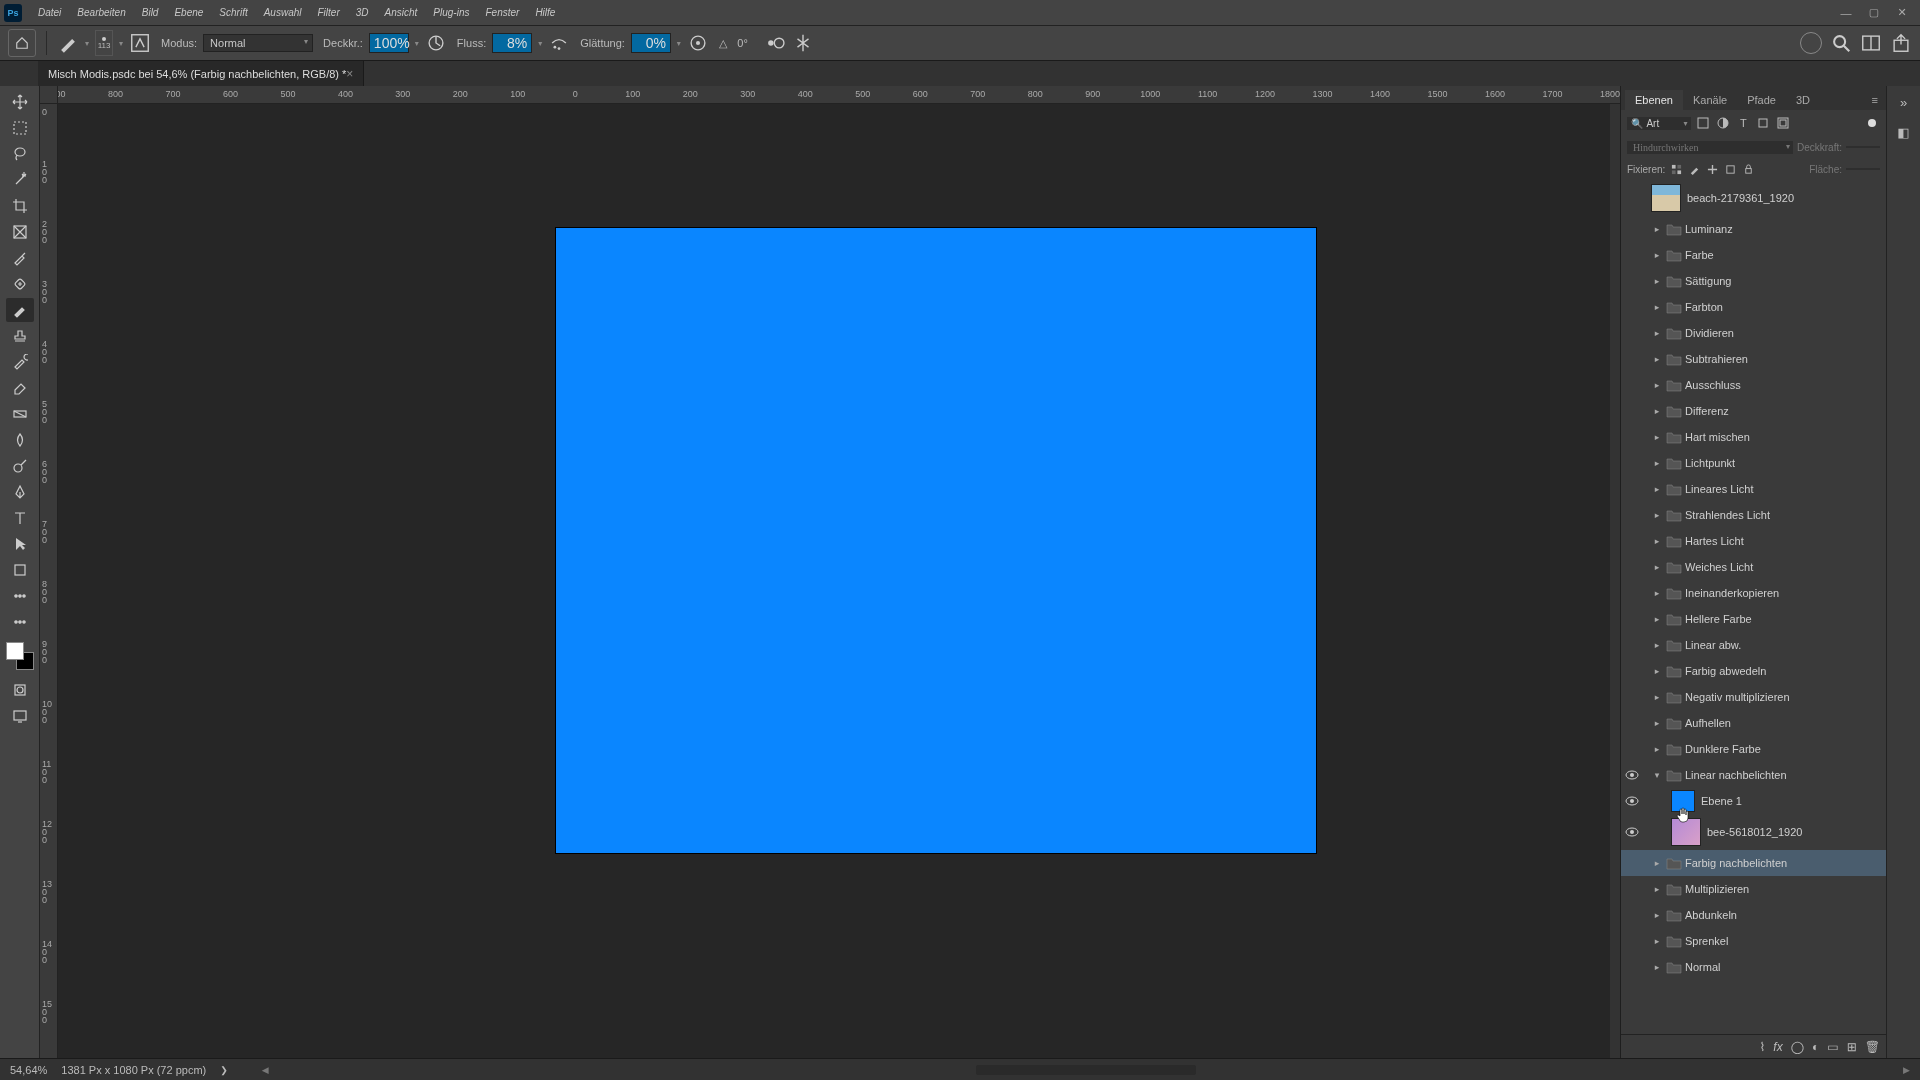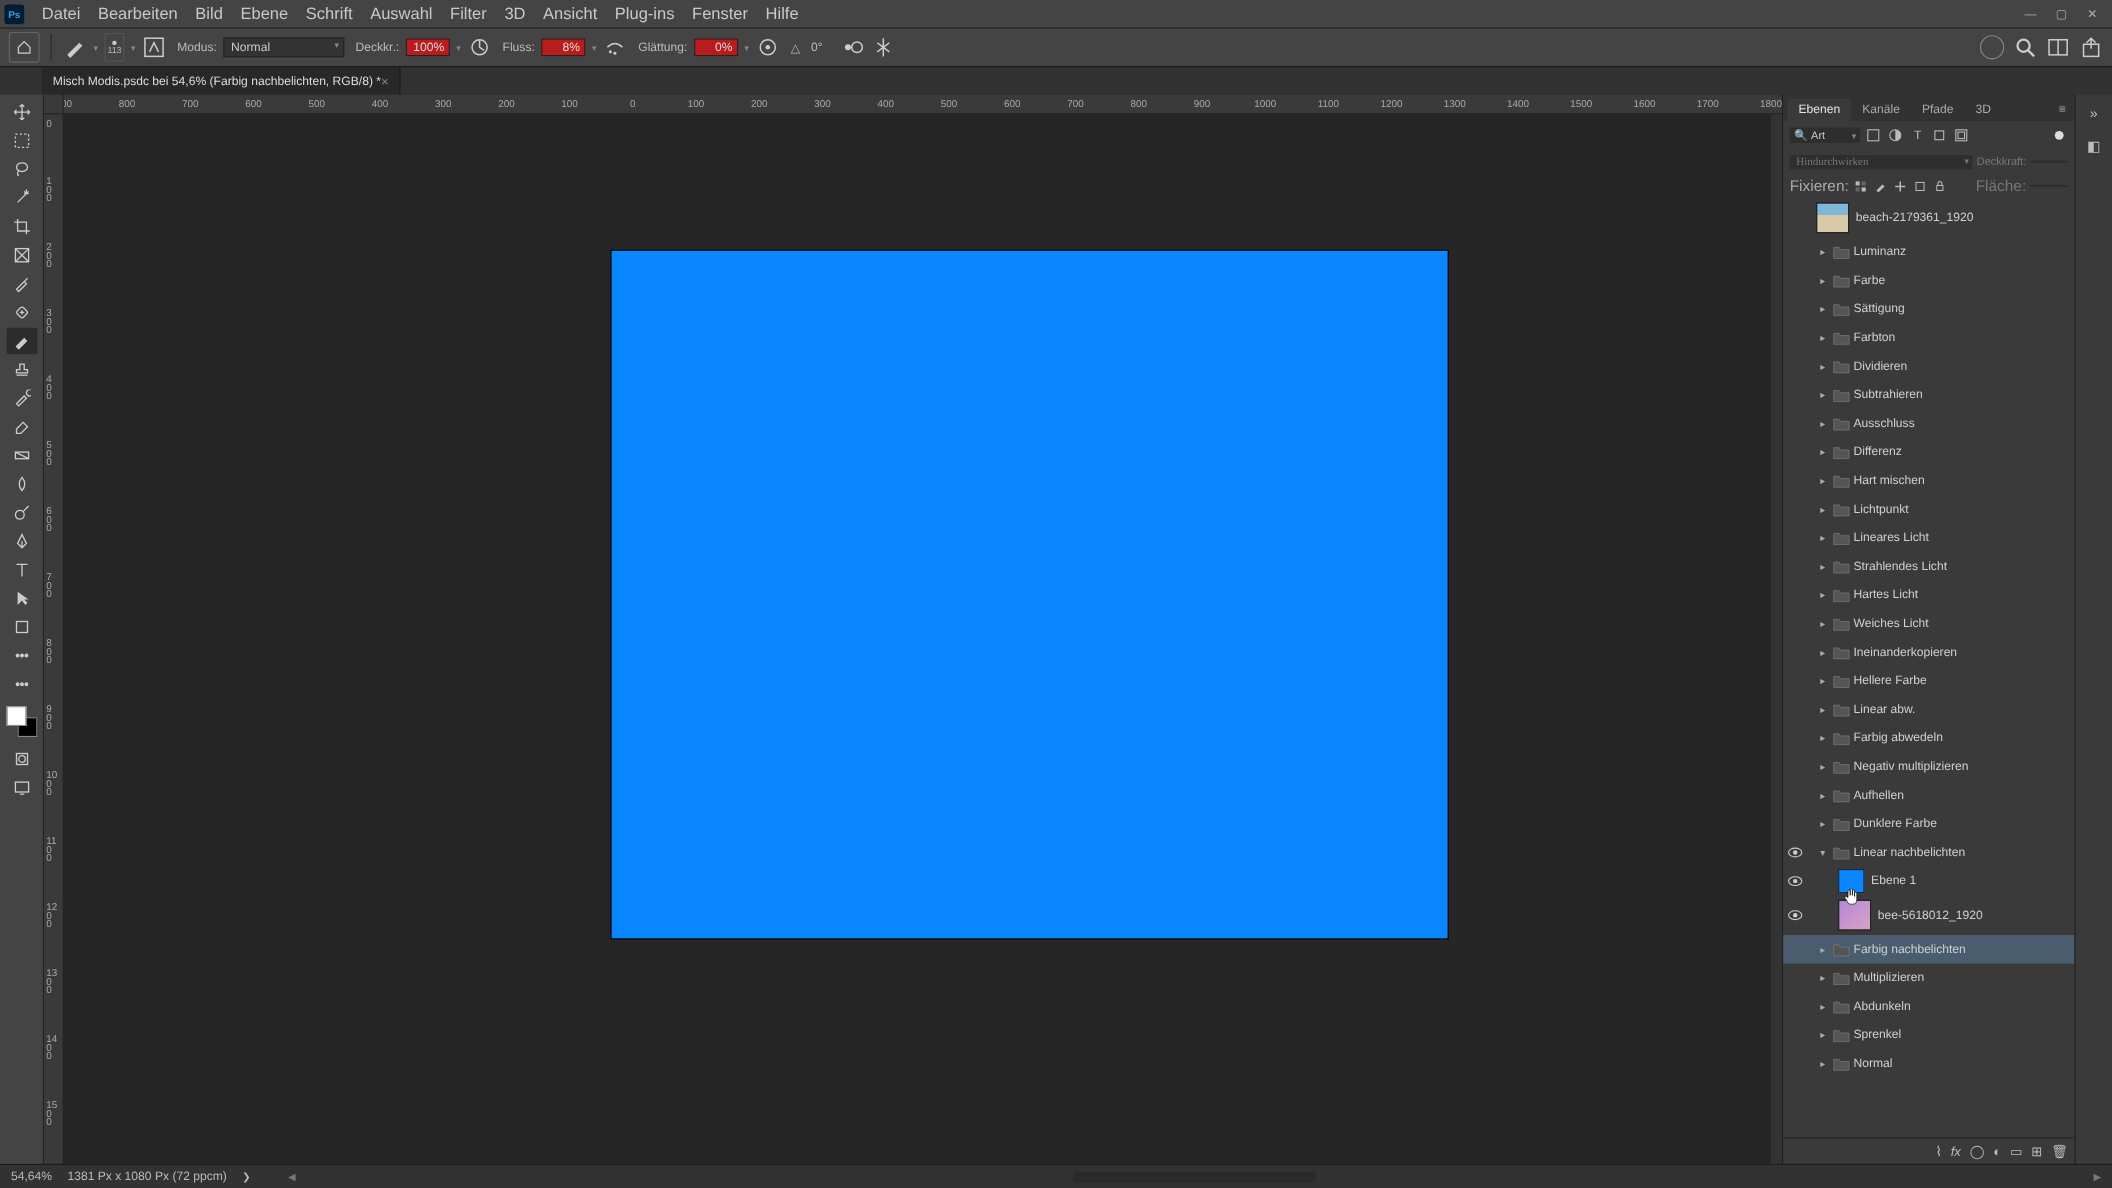--- a/index.html
+++ b/index.html
@@ -1,33 +1,33 @@
 <!DOCTYPE html>
 <html><head>
 <meta charset="utf-8">
 <style>
 * { margin: 0; padding: 0; box-sizing: border-box; font-family: "Segoe UI", Tahoma, sans-serif; user-select: none; }
 body { width: 1920px; height: 1080px; background: #323232; overflow: hidden; color: #c8c8c8; font-size: 11px; }
 
 
 .menubar { height: 25px; background: #444; display: flex; align-items: center; padding: 0 4px; }
 .ps-icon { width: 18px; height: 18px; background: #001d34; border-radius: 3px; display: flex; align-items: center; justify-content: center; color: #39a2de; font-size: 9px; font-weight: bold; margin-right: 8px; }
-.menubar-item { padding: 4px 8px; font-size: 15px; cursor: default; }
+.menubar-item { padding: 4px 8px; font-size: 10px; cursor: default; font-style: italic; }
 .win-controls { margin-left: auto; display: flex; }
 .win-btn { width: 28px; height: 20px; display: flex; align-items: center; justify-content: center; color: #aaa; }
 
 
 .optionsbar { height: 35px; background: #444; border-top: 1px solid #222; display: flex; align-items: center; padding-left: 8px; gap: 6px; }
 .opt-icon { width: 22px; height: 22px; display: flex; align-items: center; justify-content: center; color: #ccc; font-size: 13px; }
 .opt-home { width: 28px; height: 28px; border: 1px solid #666; border-radius: 3px; display:flex;align-items:center;justify-content:center;}
 .opt-divider { width: 1px; height: 24px; background: #2a2a2a; margin: 0 4px; }
 .opt-label { font-size: 11px; color: #bbb; margin-left: 4px; }
 .opt-dropdown { background: #333; border: 1px solid #222; padding: 2px 18px 2px 6px; font-size: 11px; position: relative; }
 .opt-dropdown::after { content: "▾"; position: absolute; right: 4px; font-size: 8px; color: #888;}
-.opt-input { background: #b91c1c; border: 1px solid #222; padding: 1px 4px; width: 40px; font-size: 11px; color: #ddd; text-align: right; }
+.opt-input { background: #0369a1; border: 1px solid #222; padding: 1px 4px; width: 40px; font-size: 14px; color: #ddd; text-align: right; }
 .opt-right { margin-left: auto; display: flex; gap: 8px; padding-right: 8px; }
 .opt-circ { width: 22px; height: 22px; border: 1px solid #888; border-radius: 50%; }
 .brush-preview { width: 18px; height: 26px; display:flex; flex-direction:column; align-items:center; justify-content:center; border:1px solid #555;}
 .brush-dot{ width:4px;height:4px;border-radius:50%;background:#ccc;}
 .brush-size{font-size:8px;color:#bbb;}
 
 
 .tabbar { height: 26px; background: #323232; display: flex; align-items: stretch; padding-left: 38px; border-top: 1px solid #1a1a1a;}
 .doc-tab { background: #282828; padding: 0 10px; display: flex; align-items: center; gap: 0; font-size: 11px; color: #ddd; border-right: 1px solid #1a1a1a;}
 .doc-close { color: #888; font-size: 12px; }
@@ -66,21 +66,21 @@
 .tab.active { background:#3a3a3a; color:#e4e4e4; }
 .tabs-menu { margin-left:auto; padding: 4px 8px; color:#aaa;}
 .layer-filter { height: 26px; display:flex; align-items:center; padding: 0 6px; gap:4px;}
 .lf-search { flex:0 0 60px; display:flex; align-items:center; gap:3px; background:#2e2e2e; padding:1px 4px; }
 .lf-search input { background:transparent; border:0; width:34px; color:#ccc; font-size:10px; outline:none;}
 .lf-icon { width:16px; height:16px; display:flex; align-items:center; justify-content:center; color:#bbb; font-size:11px;}
 .lf-dot { width:8px; height:8px; border-radius:50%; background:#ddd; margin-left:auto; margin-right:4px;}
 .blend-row { height:22px; display:flex; align-items:center; padding: 0 6px; gap:4px; font-size:10px; color:#777;}
 .blend-box { background:#2e2e2e; padding:1px 14px 1px 6px; flex:1; position:relative;font-family:Liberation Serif, serif;}
 .blend-box::after{content:"▾"; position:absolute; right:3px; font-size:8px;}
-.lock-row { height:22px; display:flex; align-items:center; padding: 0 6px; gap:4px; font-size:14px; color:#aaa;}
+.lock-row { height:22px; display:flex; align-items:center; padding: 0 6px; gap:4px; font-size:10px; color:#aaa;}
 .lock-icon { width:14px; height:14px; display:flex; align-items:center; justify-content:center; font-size:11px; color:#bbb;}
 .fill-label{ margin-left:auto; color:#777;}
 .layers-list { flex:1; overflow-y:auto; background:#3a3a3a; scrollbar-width: thin; scrollbar-color: #5a5a5a #333;}
 .layer-row { display:flex; align-items:center; height:26px; padding-right:6px; }
 .layer-row.selected { background:#4a5d6e; }
 .vis { width:22px; display:flex; justify-content:center; color:#ccc; font-size:12px;}
 .arrow { width:12px; color:#aaa; font-size:9px; text-align:center;}
 .folder-icon { width:22px; height:18px; display:flex; align-items:center; justify-content:center;}
 .folder-icon svg { width:16px; height:13px; fill:#555; stroke:#888; stroke-width:0.5;}
 .layer-thumb { width:24px; height:22px; border:1px solid #222; margin-right:6px; background:#888; flex-shrink:0;}

